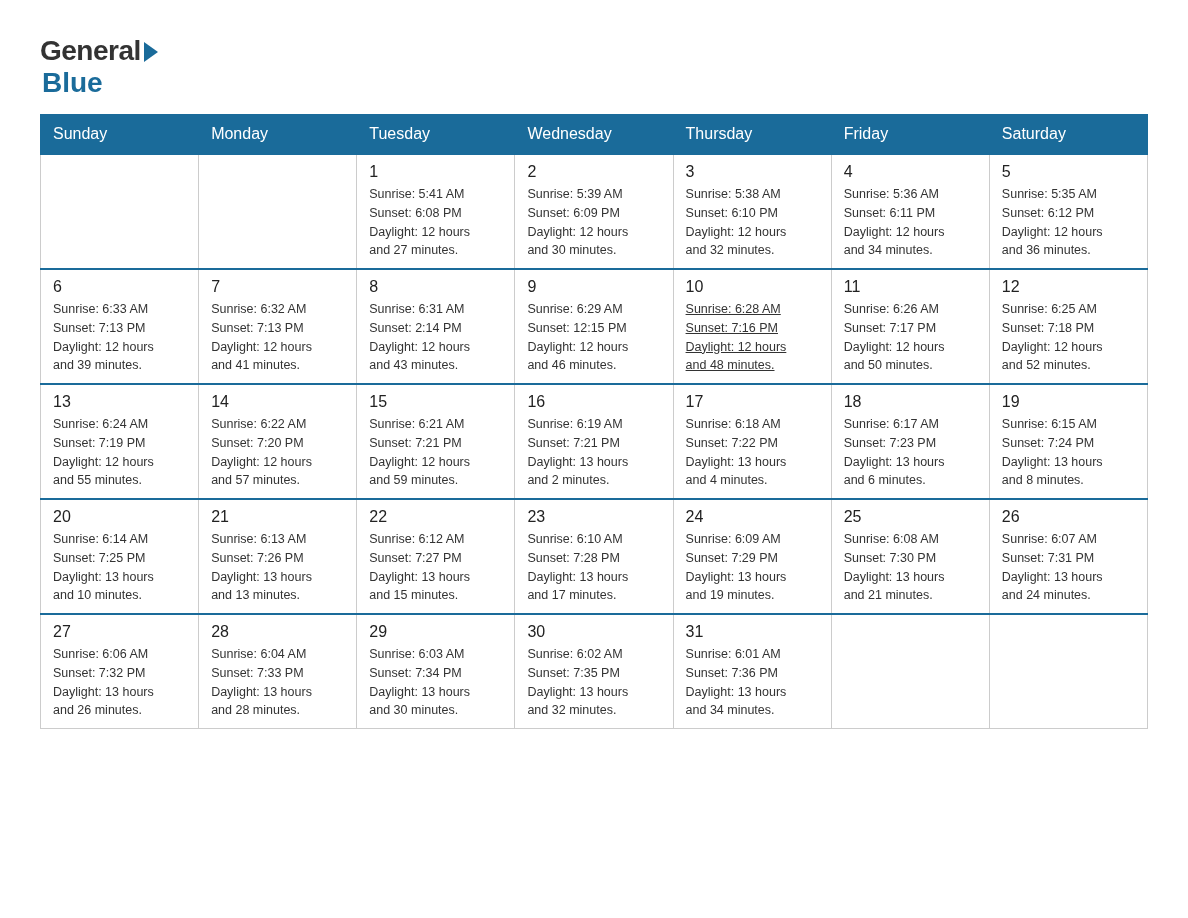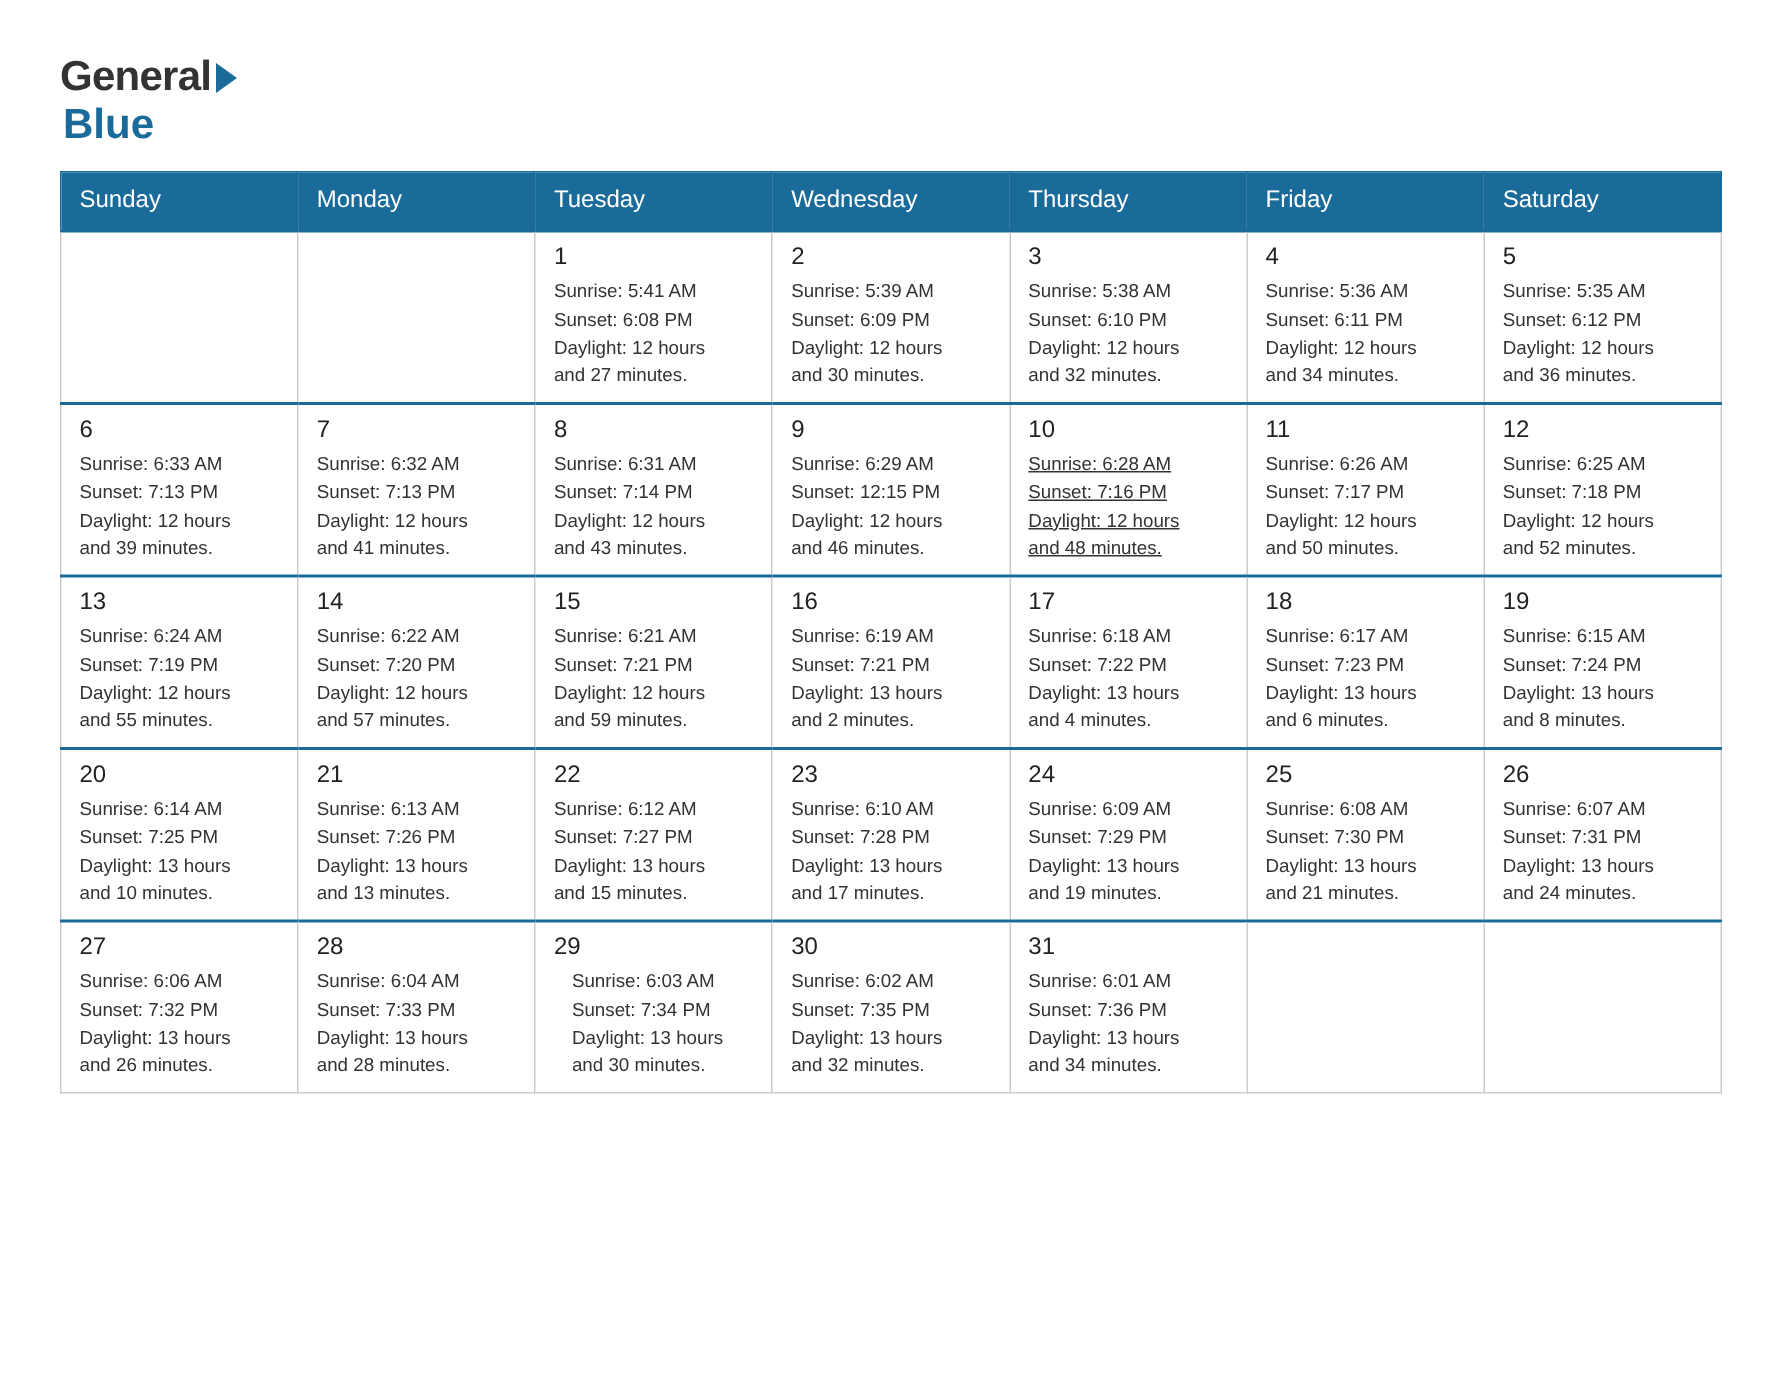--- a/index.html
+++ b/index.html
@@ -177,21 +177,21 @@
         <td>
           <span class="day-number">7</span>
           <div class="day-info" style="white-space: pre-line;">Sunrise: 6:32 AM
 Sunset: 7:13 PM
 Daylight: 12 hours
 and 41 minutes.</div>
         </td>
         <td>
           <span class="day-number">8</span>
           <div class="day-info" style="white-space: pre-line;">Sunrise: 6:31 AM
-Sunset: 7:14 PM
+Sunset: 2:14 PM
 Daylight: 12 hours
 and 43 minutes.</div>
         </td>
         <td>
           <span class="day-number">9</span>
           <div class="day-info" style="white-space: pre-line;">Sunrise: 6:29 AM
 Sunset: 12:15 PM
 Daylight: 12 hours
 and 46 minutes.</div>
         </td>
@@ -329,21 +329,21 @@
         </td>
         <td>
           <span class="day-number">28</span>
           <div class="day-info" style="white-space: pre-line;">Sunrise: 6:04 AM
 Sunset: 7:33 PM
 Daylight: 13 hours
 and 28 minutes.</div>
         </td>
         <td>
           <span class="day-number">29</span>
-          <div class="day-info" style="white-space: pre-line; margin-left: 12px;">Sunrise: 6:03 AM
+          <div class="day-info" style="white-space: pre-line;">Sunrise: 6:03 AM
 Sunset: 7:34 PM
 Daylight: 13 hours
 and 30 minutes.</div>
         </td>
         <td>
           <span class="day-number">30</span>
           <div class="day-info" style="white-space: pre-line;">Sunrise: 6:02 AM
 Sunset: 7:35 PM
 Daylight: 13 hours
 and 32 minutes.</div>

